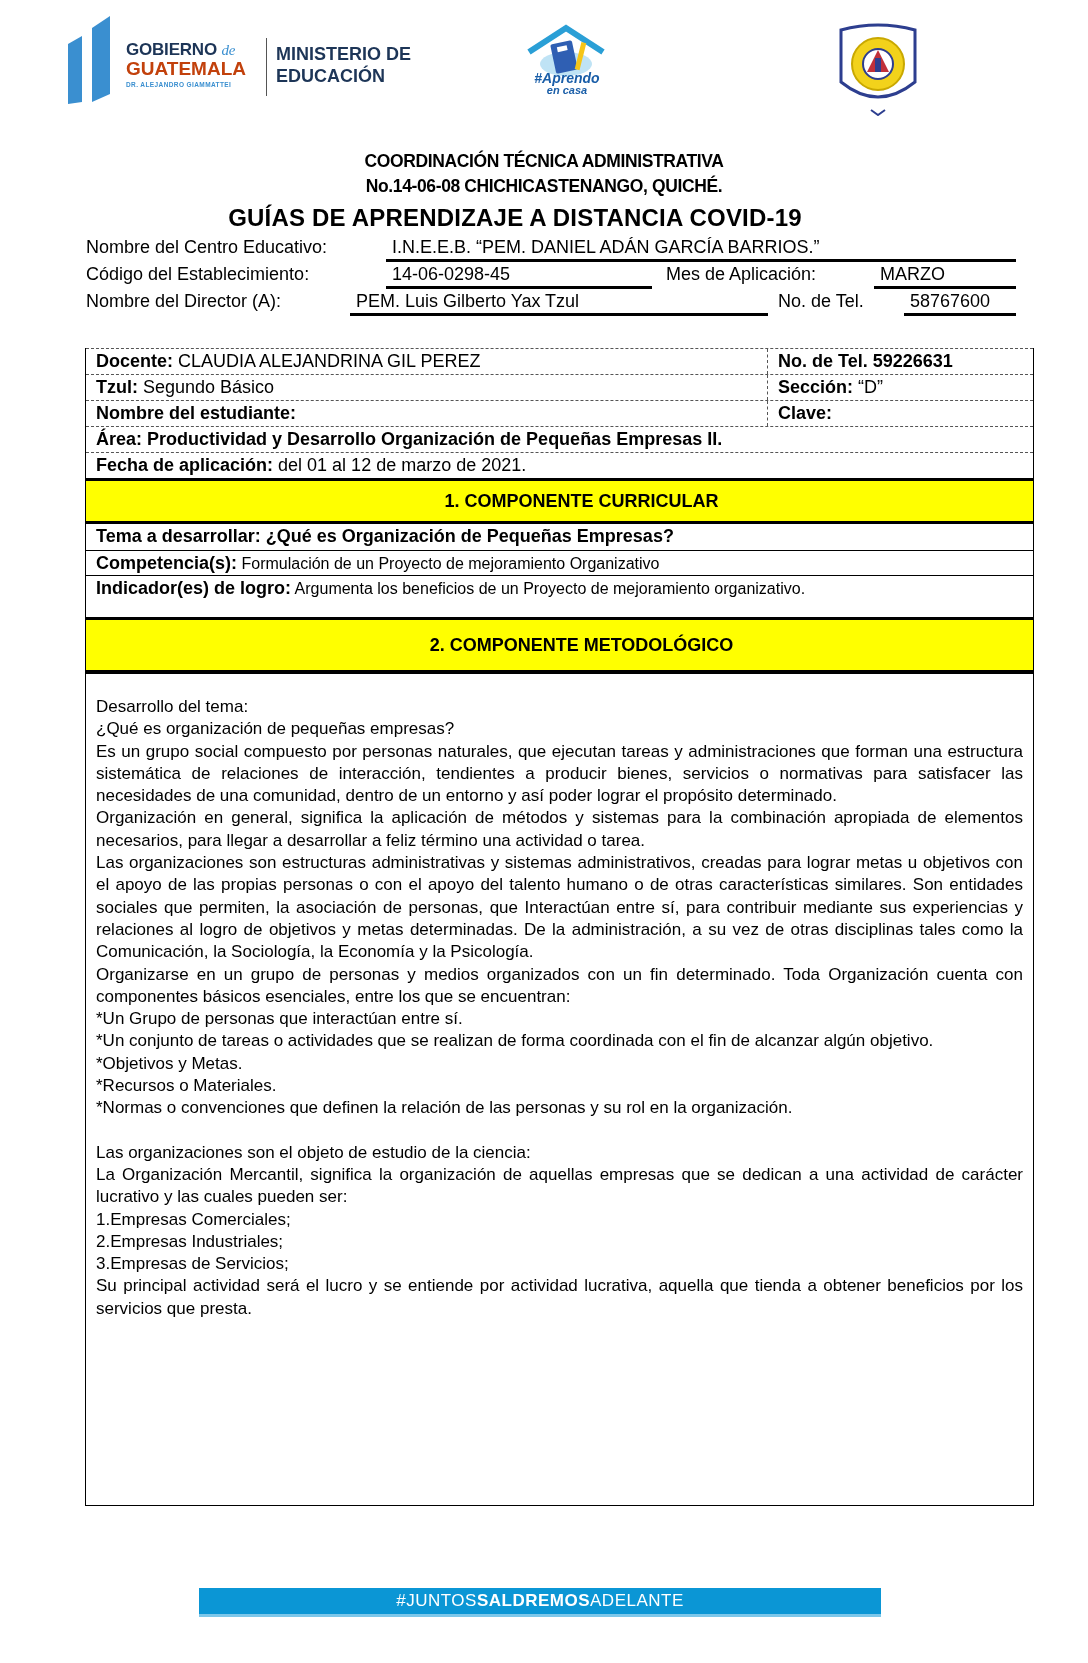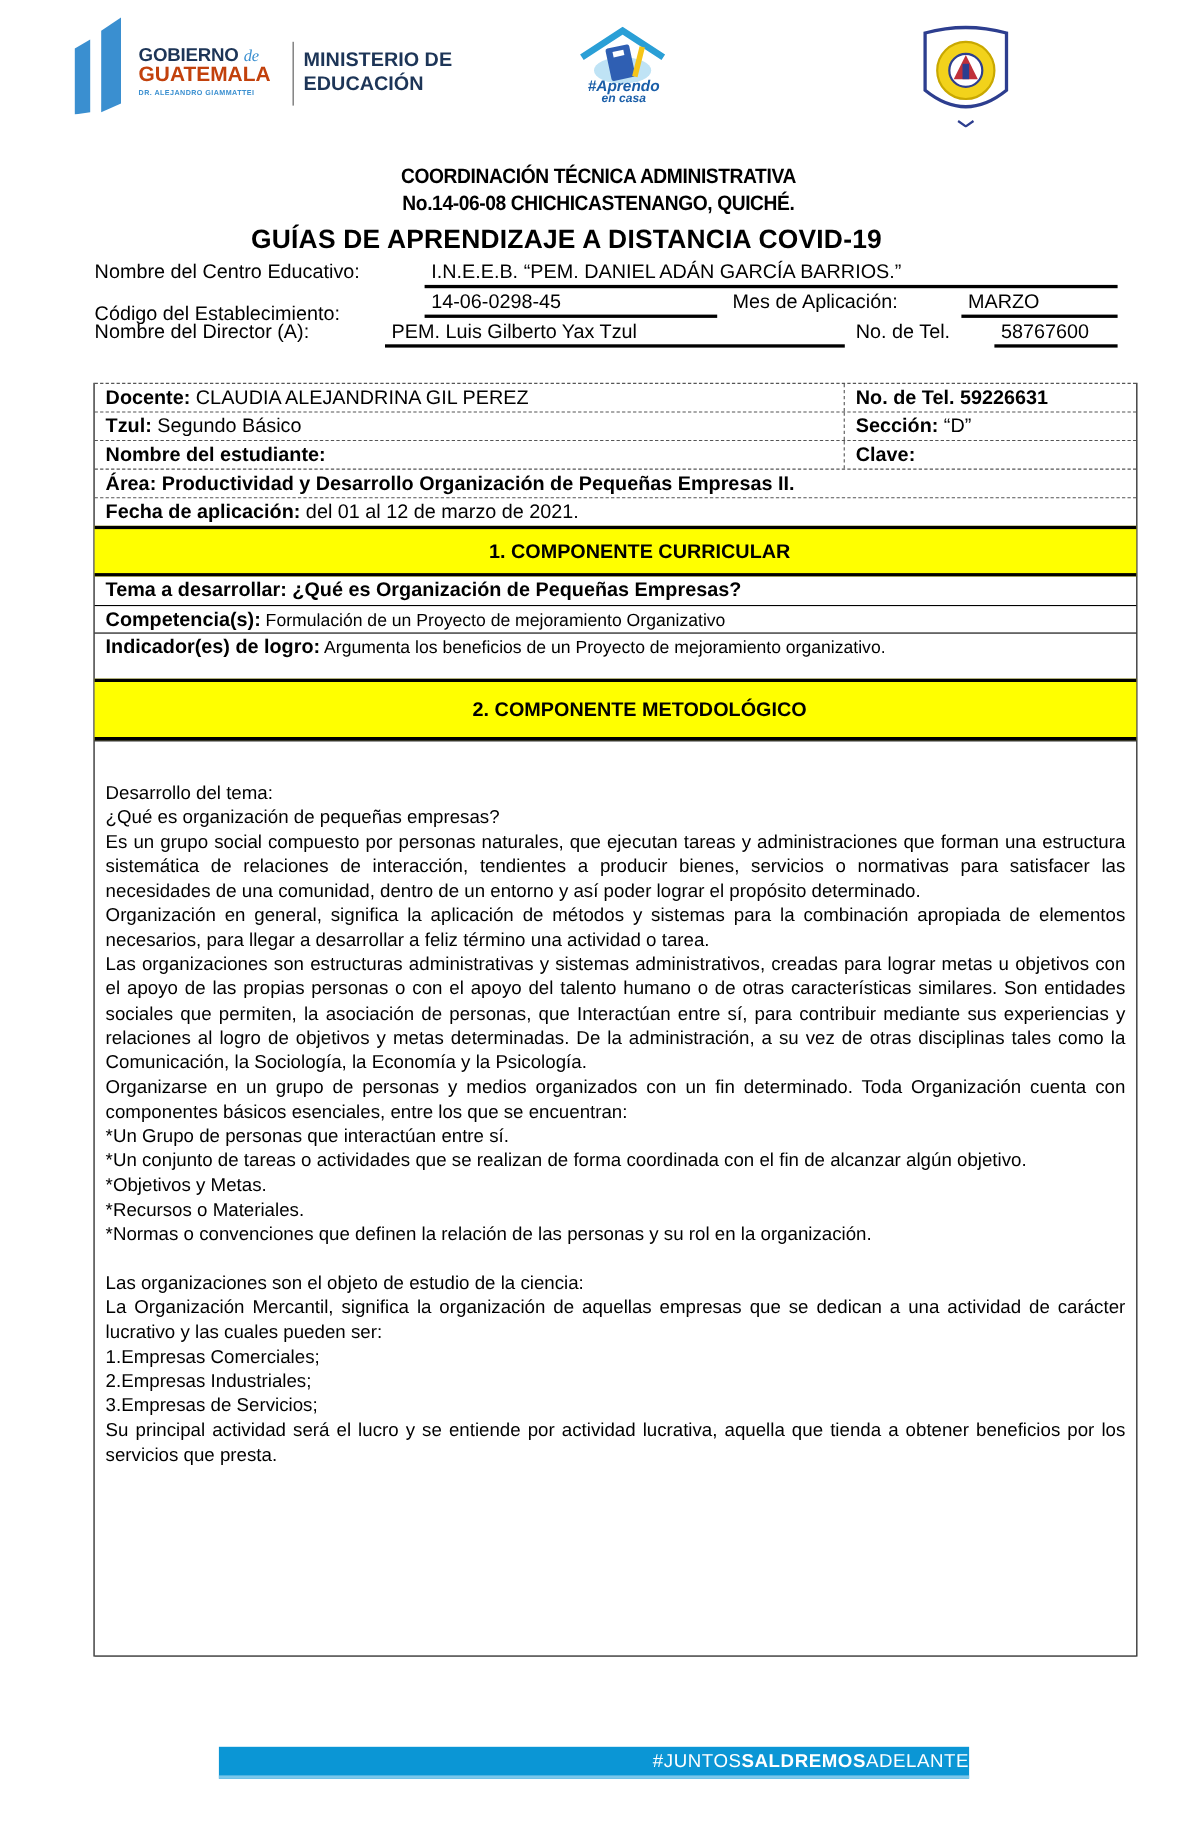--- a/index.html
+++ b/index.html
@@ -35,25 +35,25 @@
   .tbl { left:85px; top:348px; width:947px; border-left:1px solid #000; border-right:1px solid #000; }
   .row { position:relative; box-sizing:border-box; font-size:18px; padding:1px 10px; line-height:22px; }
   .row.dot { border-top:1px dashed #555; height:26px; }
   .row .right { position:absolute; left:681px; top:0; bottom:0; border-left:1px dashed #555; padding-left:10px; line-height:24px; }
   .b { font-weight:bold; }
   .yellow { background:#ffff00; border-top:3px solid #000; border-bottom:3px solid #000; text-align:center; font-weight:bold; font-size:18px;padding-left:44px; }
   .y1 { height:40px; line-height:40px; }
   .y2 { height:50px; line-height:50px; }
   .row.solid { border-top:1px solid #000; }
   .small { font-size:16px; }
-  .body { border-top:1px solid #000; border-bottom:1px solid #000; height:833px; padding:36px 10px 0 10px; box-sizing:border-box; font-size:17px; line-height:22.3px; }
+  .body { border-top:1px solid #000; border-bottom:1px solid #000; height:833px; padding:22px 10px 0 10px; box-sizing:border-box; font-size:17px; line-height:22.3px; }
   .body p { margin:0; text-align:justify; }
   .body .gap { height:22px; }
 
-  .banner { left:199px; top:1588px; width:682px; height:26px; background:#0b96d5; border-bottom:3px solid #7cc7ea; color:#fff; text-align:right; font-size:17px; line-height:26px; letter-spacing:0.5px; }
+  .banner { left:199px; top:1588px; width:682px; height:26px; background:#0b96d5; border-bottom:3px solid #7cc7ea; color:#fff; text-align:center; font-size:17px; line-height:26px; letter-spacing:0.5px; }
   .banner b { font-weight:bold; }
 </style>
 </head>
 <body>
 
 <div class="abs gob">
   <svg class="bars" viewBox="0 0 50 90">
     <polygon points="2,30 16,22 16,88 2,90" fill="#3a8fd0"></polygon>
     <polygon points="26,14 44,2 44,80 26,88" fill="#3a8fd0"></polygon>
   </svg>
@@ -94,21 +94,21 @@
 
 <div class="abs coord coord1">COORDINACIÓN TÉCNICA ADMINISTRATIVA</div>
 <div class="abs coord coord2">No.14-06-08 CHICHICASTENANGO, QUICHÉ.</div>
 <div class="abs main-title">GUÍAS DE   APRENDIZAJE A DISTANCIA COVID-19</div>
 
 <div class="abs info-row" style="top:237px; width:950px;">
   <span class="lbl" style="left:0;">Nombre del Centro Educativo:</span>
   <span class="val" style="left:300px; width:624px;">I.N.E.E.B. “PEM. DANIEL ADÁN GARCÍA BARRIOS.”</span>
 </div>
 <div class="abs info-row" style="top:264px; width:950px;">
-  <span class="lbl" style="left:0;margin-top:11px;">Código del Establecimiento:</span>
+  <span class="lbl" style="left:0;">Código del Establecimiento:</span>
   <span class="val" style="left:300px; width:260px;">14-06-0298-45</span>
   <span class="lbl" style="left:580px;">Mes de Aplicación:</span>
   <span class="val" style="left:788px; width:136px;">MARZO</span>
 </div>
 <div class="abs info-row" style="top:291px; width:950px;">
   <span class="lbl" style="left:0;">Nombre del Director (A):</span>
   <span class="val" style="left:264px; width:412px;">PEM. Luis Gilberto Yax Tzul</span>
   <span class="lbl" style="left:692px;">No. de Tel.</span>
   <span class="val" style="left:818px; width:106px;">58767600</span>
 </div>

